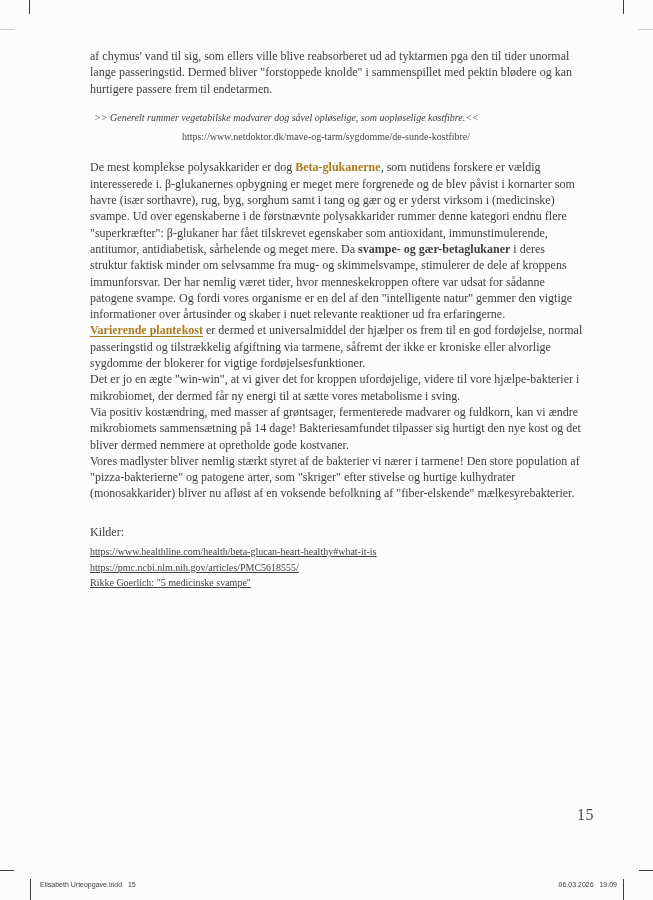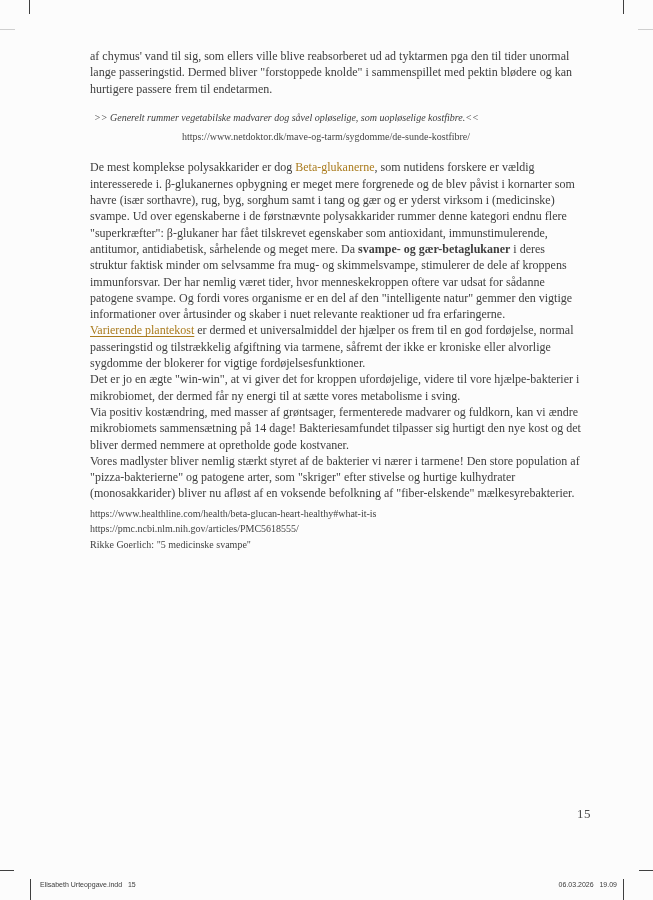--- a/index.html
+++ b/index.html
@@ -28,30 +28,30 @@
   }
   .quote-src {
     margin-top:3px;
     width:472px;
     text-align:center;
     font-size:10px;
     color:#474747;
   }
   .p2 { margin-top:14px; }
   .p3 { margin-top:0; white-space:pre-wrap; }
-  .gold { font-weight:normal; }
+  .gold { font-weight:bold; }
   .gold.u { text-decoration:underline; text-decoration-thickness:1px; text-underline-offset:2px; }
   .bold { font-weight:bold;text-align:center; }
   .kilder { margin-top:22px; }
-  .sources { margin-top:4px; font-size:10px; line-height:15.5px; color:#424242; }
+  .sources { margin-top:4px; font-size:10px; line-height:15.5px; color:#424242;text-decoration:underline; }
   .sources .src-line { margin:0; }
 
   .page-number {
     position:absolute; left:577px; top:806px;
-    font-size:13px; letter-spacing:0.5px; color:#4a4a4a;
+    font-size:16px; letter-spacing:0.5px; color:#4a4a4a;
   }
 
   .footer {
     position:absolute; top:881px; left:0; width:653px; height:12px;
     font-family:"Liberation Sans", sans-serif;
     font-size:7px; color:#3a3a3a;
   }
   .footer-left { position:absolute; left:40px; top:0; white-space:pre; }
   .footer-right { position:absolute; right:36px; top:0; white-space:pre; }
 </style>
@@ -76,20 +76,21 @@
     <div class="quote">&gt;&gt; Generelt rummer vegetabilske madvarer dog såvel opløselige, som uopløselige kostfibre.&lt;&lt;</div>
     <div class="quote-src">https://www.netdoktor.dk/mave-og-tarm/sygdomme/de-sunde-kostfibre/</div>
 
     <p class="para p2"><span>De mest komplekse polysakkarider er dog </span><span class="gold accent" style="color: rgb(170, 123, 29);">Beta-glukanerne</span><span>, som nutidens forskere er vældig interesserede i. β-glukanernes opbygning er meget mere forgrenede og de blev påvist i kornarter som havre (især sorthavre), rug, byg, sorghum samt i tang og gær og er yderst virksom i (medicinske) svampe. Ud over egenskaberne i de førstnævnte polysakkarider rummer denne kategori endnu flere "superkræfter": β-glukaner har fået tilskrevet egenskaber som antioxidant, immunstimulerende, antitumor, antidiabetisk, sårhelende og meget mere. Da </span><span class="bold">svampe- og gær-betaglukaner</span><span> i deres struktur faktisk minder om selvsamme fra mug- og skimmelsvampe, stimulerer de dele af kroppens immunforsvar. Der har nemlig været tider, hvor menneskekroppen oftere var udsat for sådanne patogene svampe. Og fordi vores organisme er en del af den "intelligente natur" gemmer den vigtige informationer over årtusinder og skaber i nuet relevante reaktioner ud fra erfaringerne.</span></p>
 
     <p class="para p3"><span class="gold u accent" style="color: rgb(170, 123, 29);">Varierende plantekost</span><span> er dermed et universalmiddel der hjælper os frem til en god fordøjelse, normal passeringstid og tilstrækkelig afgiftning via tarmene, såfremt der ikke er kroniske eller alvorlige sygdomme der blokerer for vigtige fordøjelsesfunktioner.
 Det er jo en ægte "win-win", at vi giver det for kroppen ufordøjelige, videre til vore hjælpe-bakterier i mikrobiomet, der dermed får ny energi til at sætte vores metabolisme i sving.
 Via positiv kostændring, med masser af grøntsager, fermenterede madvarer og fuldkorn, kan vi ændre mikrobiomets sammensætning på 14 dage! Bakteriesamfundet tilpasser sig hurtigt den nye kost og det bliver dermed nemmere at opretholde gode kostvaner.
 Vores madlyster bliver nemlig stærkt styret af de bakterier vi nærer i tarmene! Den store population af "pizza-bakterierne" og patogene arter, som "skriger" efter stivelse og hurtige kulhydrater (monosakkarider) bliver nu afløst af en voksende befolkning af "fiber-elskende" mælkesyrebakterier.</span></p>
 
+    <p class="para kilder">Kilder:</p>
     <div class="sources">
       <p class="src-line">https://www.healthline.com/health/beta-glucan-heart-healthy#what-it-is</p>
       <p class="src-line">https://pmc.ncbi.nlm.nih.gov/articles/PMC5618555/</p>
       <p class="src-line">Rikke Goerlich: "5 medicinske svampe"</p>
     </div>
 
   </div>
 
   <div class="page-number">15</div>
 

